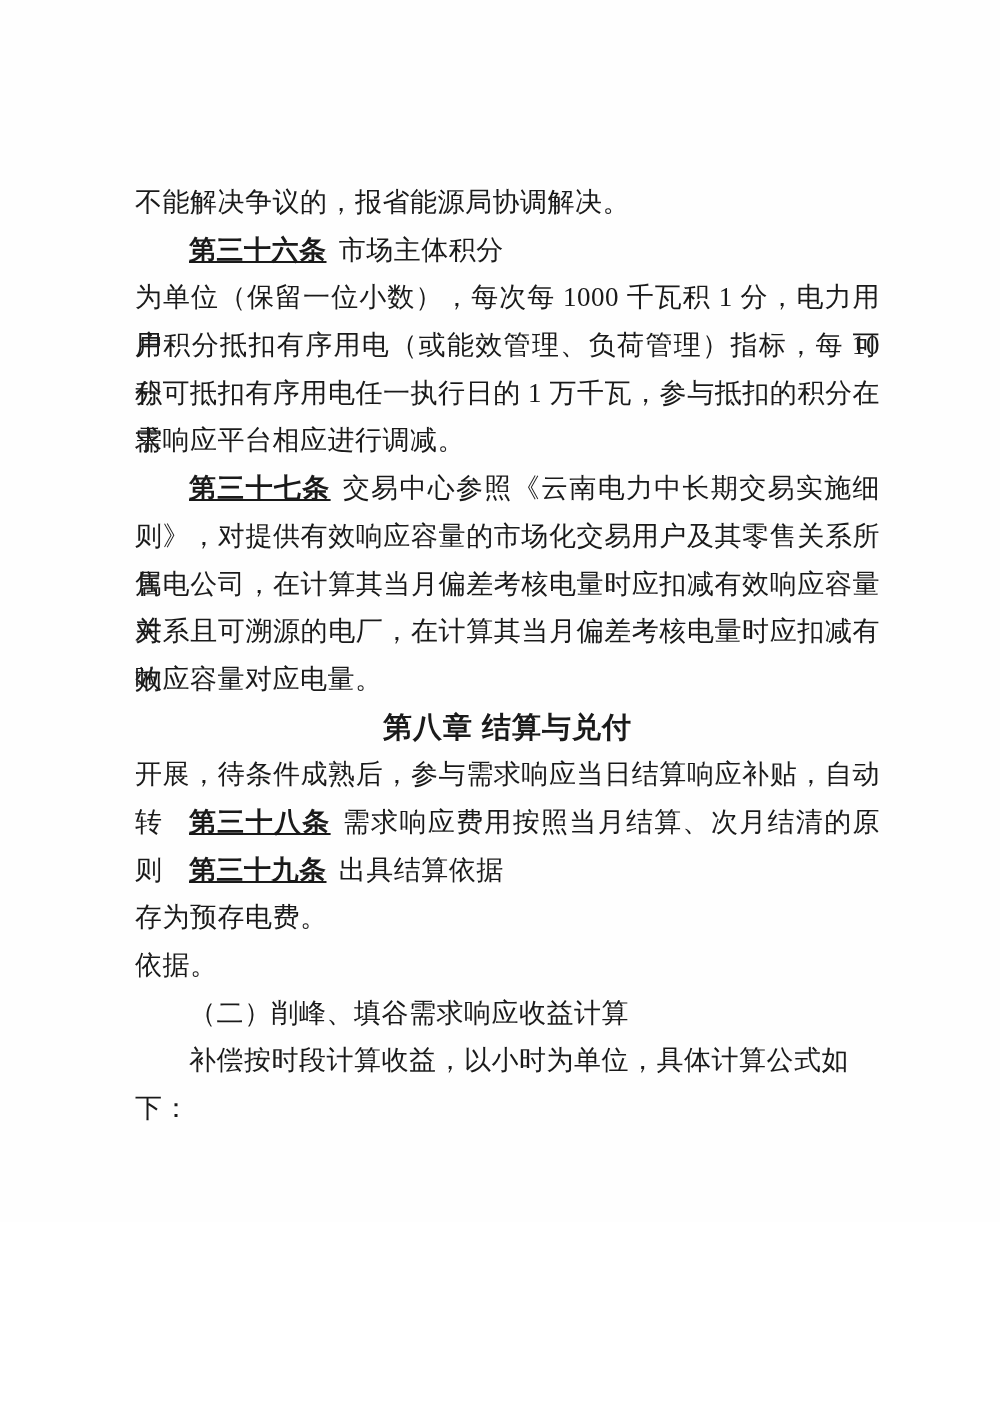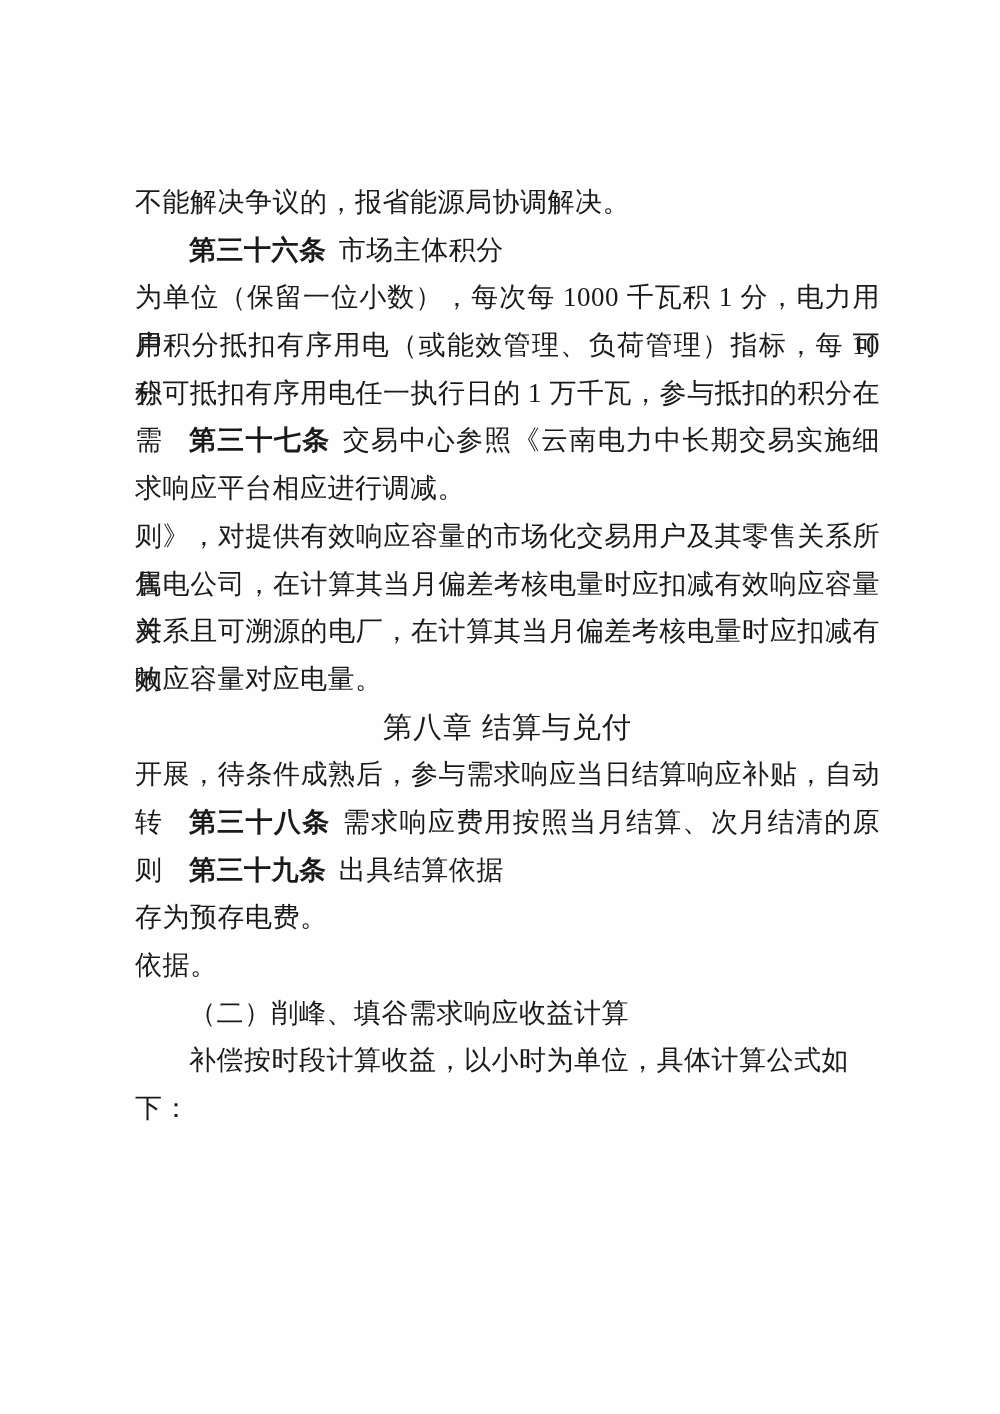--- a/index.html
+++ b/index.html
@@ -33,27 +33,28 @@
   .ln.ind {
     text-indent: 2em;
   }
   .ln.just {
     text-align: justify;
     text-align-last: justify;
   }
   .art {
     font-weight: 700;
     margin-right: 0.45em;
+    text-decoration: underline;
   }
   .chapter {
     height: 47.7px;
     line-height: 47.7px;
     text-align: center;
     font-size: 29px;
-    font-weight: 400;
+    font-weight: 700;
     font-family: "Liberation Sans", "DejaVu Sans", sans-serif;
     letter-spacing: 1px;
   }
   .footer {
     position: absolute;
     left: 135px;
     top: 1298px;
     font-size: 24px;
     line-height: 32px;
     color: #15803d;
@@ -66,23 +67,23 @@
 <div class="page">
   <div class="text-block">
 
     <div class="ln"><span>不能解决争议的，报省能源局协调解决。</span></div>
 
     <div class="ln ind"><span class="art">第三十六条</span><span>市场主体积分</span></div>
 
     <div class="ln just"><span>为单位（保留一位小数），每次每 1000 千瓦积 1 分，电力用户可</span></div>
     <div class="ln just"><span>用积分抵扣有序用电（或能效管理、负荷管理）指标，每 10 积</span></div>
     <div class="ln just"><span>分可抵扣有序用电任一执行日的 1 万千瓦，参与抵扣的积分在需</span></div>
+    <div class="ln"><span>求响应平台相应进行调减。</span></div>
+
     <div class="ln ind just"><span class="art">第三十七条</span><span>交易中心参照《云南电力中长期交易实施细</span></div>
-
-    <div class="ln"><span>求响应平台相应进行调减。</span></div>
 
     <div class="ln just"><span>则》，对提供有效响应容量的市场化交易用户及其零售关系所属</span></div>
     <div class="ln just"><span>售电公司，在计算其当月偏差考核电量时应扣减有效响应容量对</span></div>
     <div class="ln just"><span>关系且可溯源的电厂，在计算其当月偏差考核电量时应扣减有效</span></div>
     <div class="ln"><span>响应容量对应电量。</span></div>
 
     <div class="chapter">第八章 结算与兑付</div>
 
     <div class="ln just"><span>开展，待条件成熟后，参与需求响应当日结算响应补贴，自动转</span></div>
 

